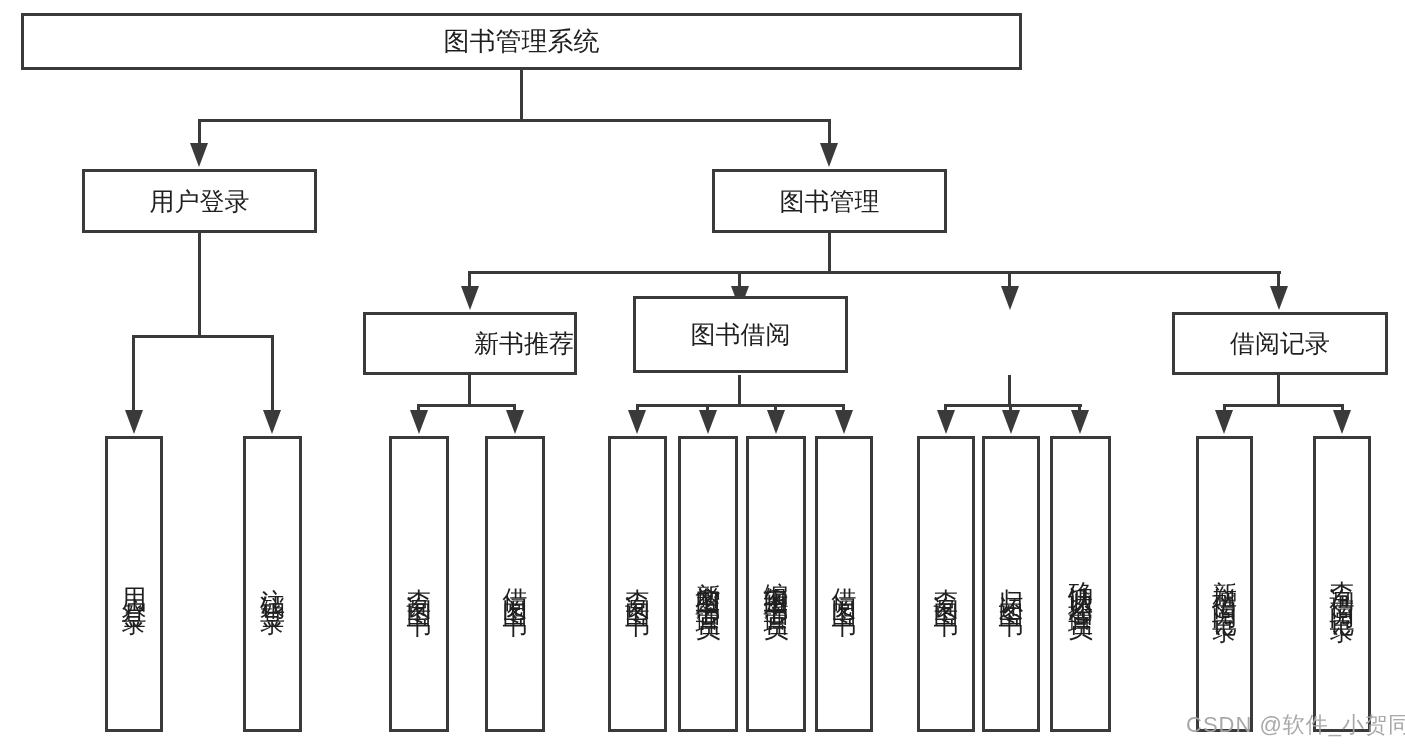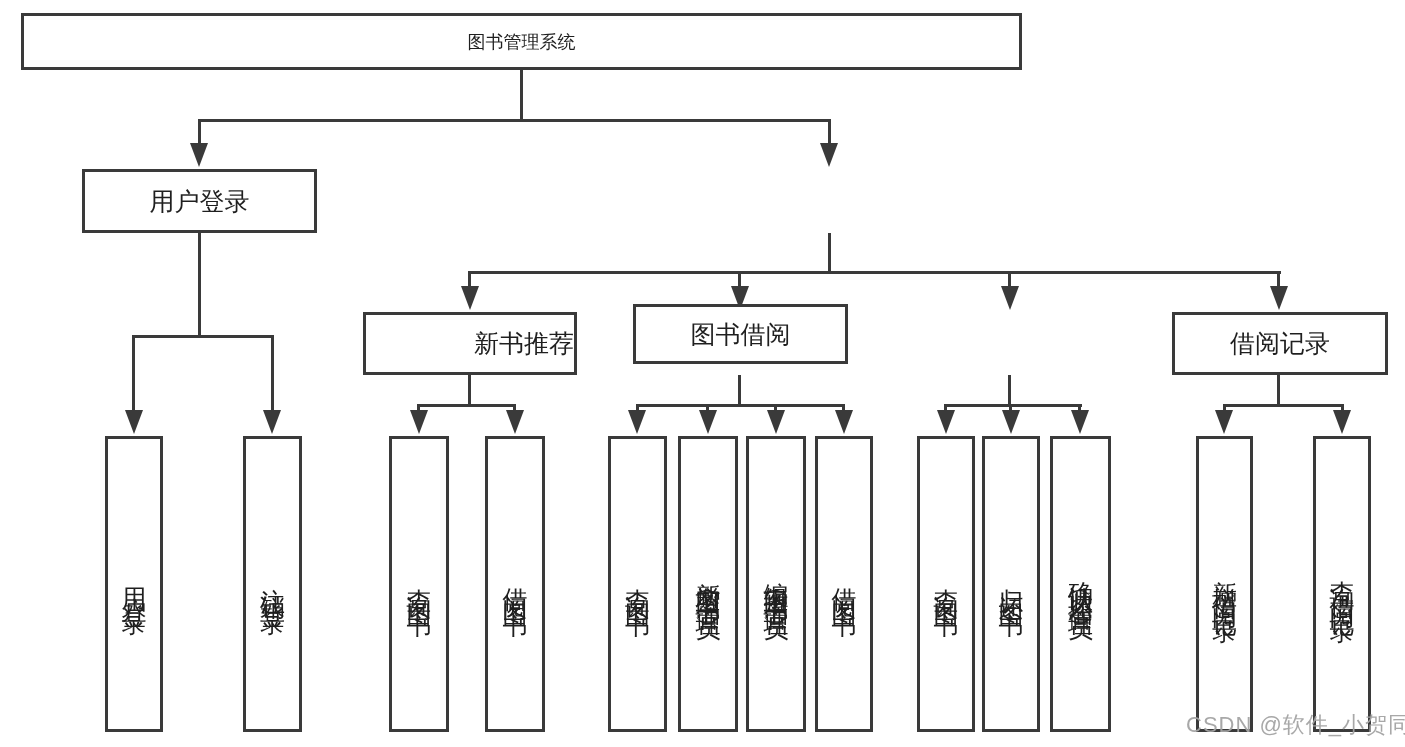--- a/index.html
+++ b/index.html
@@ -14,21 +14,21 @@
     position:absolute;
     background:#ffffff;
     border:3px solid #3a3a3a;
     box-sizing:border-box;
     display:flex;align-items:center;justify-content:center;
     color:#1f1f1f;
     font-size:25px;
     text-align:center;
     overflow:hidden;
   }
-  .root{font-size:18px;align-items:center;}
+  .root{font-size:26px;align-items:center;}
   .vtext{
     writing-mode:vertical-rl;
     text-orientation:mixed;
     letter-spacing:8px;
     line-height:1;
   }
   .vtext.tight{letter-spacing:5px;}
   .vline,.hline{position:absolute;background:#3a3a3a;}
   .vline{width:3px;}
   .hline{height:3px;}
@@ -60,20 +60,23 @@
   <div class="vline" style="left:520px;top:70px;height:52px;"></div>
   <div class="hline" style="left:198px;top:119px;width:633px;"></div>
   <div class="vline" style="left:198px;top:119px;height:28px;"></div>
   <div class="arrow" style="left:190px;top:143px;"></div>
   <div class="vline" style="left:828px;top:119px;height:28px;"></div>
   <div class="arrow" style="left:820px;top:143px;"></div>
 
   <div class="box" style="left:82px;top:169px;width:235px;height:64px;">
       <span>用户登录</span>
     </div>
+  <div class="box" style="left:712px;top:169px;width:235px;height:64px;">
+      <span>图书管理</span>
+    </div>
 
   <div class="vline" style="left:198px;top:233px;height:104px;"></div>
   <div class="hline" style="left:132px;top:335px;width:142px;"></div>
   <div class="vline" style="left:132px;top:335px;height:77px;"></div>
   <div class="arrow" style="left:125px;top:410px;"></div>
   <div class="vline" style="left:271px;top:335px;height:77px;"></div>
   <div class="arrow" style="left:263px;top:410px;"></div>
 
   <div class="vline" style="left:828px;top:233px;height:41px;"></div>
   <div class="hline" style="left:468px;top:271px;width:813px;"></div>
@@ -82,21 +85,21 @@
   <div class="vline" style="left:738px;top:271px;height:18px;"></div>
   <div class="arrow" style="left:731px;top:286px;"></div>
   <div class="vline" style="left:1008px;top:271px;height:18px;"></div>
   <div class="arrow" style="left:1001px;top:286px;"></div>
   <div class="vline" style="left:1277px;top:271px;height:18px;"></div>
   <div class="arrow" style="left:1270px;top:286px;"></div>
 
   <div class="box" style="left:363px;top:312px;width:214px;height:63px;justify-content:flex-end;">
       <span>新书推荐</span>
     </div>
-  <div class="box" style="left:633px;top:304px;width:215px;height:60px;">
+  <div class="box" style="left:633px;top:296px;width:215px;height:77px;">
       <span>图书借阅</span>
     </div>
   <div class="box" style="left:1172px;top:312px;width:216px;height:63px;">
       <span>借阅记录</span>
     </div>
 
   <div class="vline" style="left:468px;top:375px;height:31px;"></div>
   <div class="hline" style="left:417px;top:404px;width:99px;"></div>
   <div class="vline" style="left:417px;top:404px;height:8px;"></div>
   <div class="arrow" style="left:410px;top:410px;"></div>

